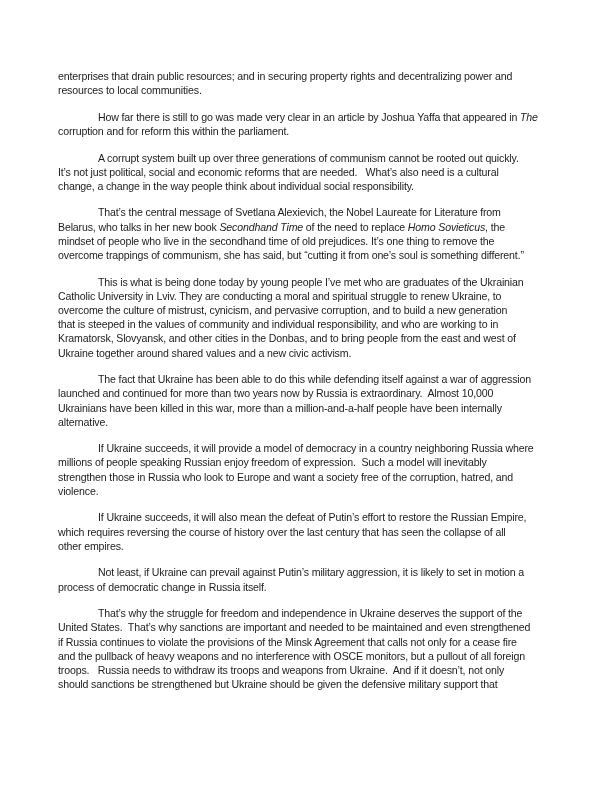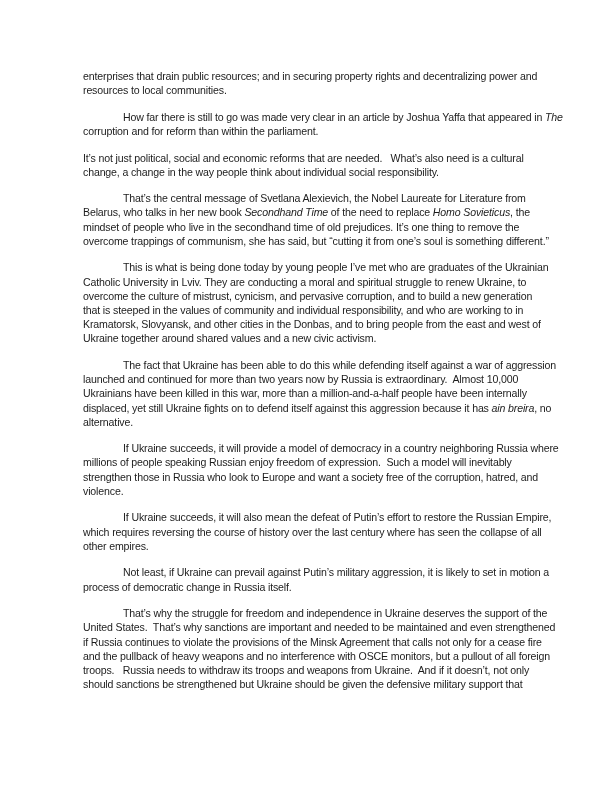--- a/index.html
+++ b/index.html
@@ -38,30 +38,31 @@
   }
   .doc em {
     font-style: italic;
     text-align: right;
   }
 </style>
 </head>
 <body>
 
 <div class="page" style="background: rgb(255, 255, 255);">
-  <div class="doc" style="color: rgb(28, 28, 28); margin-left: 25px;">
+  <div class="doc" style="color: rgb(28, 28, 28);">
       <div class="para">
         <div class="line"><span>enterprises that drain public resources; and in securing property rights and decentralizing power and</span></div>
         <div class="line"><span>resources to local communities.</span></div>
       </div>
       <div class="para">
         <div class="line indent"><span>How far there is still to go was made very clear in an article by Joshua Yaffa that appeared in </span><em>The</em></div>
-        <div class="line"><span>corruption and for reform than within the parliament.</span></div>
+        <div class="line"><span>corruption and for reform this within the parliament.</span></div>
       </div>
       <div class="para">
+        <div class="line indent"><span>A corrupt system built up over three generations of communism cannot be rooted out quickly.</span></div>
         <div class="line"><span>It’s not just political, social and economic reforms that are needed.   What’s also need is a cultural</span></div>
         <div class="line"><span>change, a change in the way people think about individual social responsibility.</span></div>
       </div>
       <div class="para">
         <div class="line indent"><span>That’s the central message of Svetlana Alexievich, the Nobel Laureate for Literature from</span></div>
         <div class="line"><span>Belarus, who talks in her new book </span><em>Secondhand Time</em><span> of the need to replace </span><em>Homo Sovieticus</em><span>, the</span></div>
         <div class="line"><span>mindset of people who live in the secondhand time of old prejudices. It’s one thing to remove the</span></div>
         <div class="line"><span>overcome trappings of communism, she has said, but “cutting it from one’s soul is something different.”</span></div>
       </div>
       <div class="para">
@@ -69,32 +70,31 @@
         <div class="line"><span>Catholic University in Lviv. They are conducting a moral and spiritual struggle to renew Ukraine, to</span></div>
         <div class="line"><span>overcome the culture of mistrust, cynicism, and pervasive corruption, and to build a new generation</span></div>
         <div class="line"><span>that is steeped in the values of community and individual responsibility, and who are working to in</span></div>
         <div class="line"><span>Kramatorsk, Slovyansk, and other cities in the Donbas, and to bring people from the east and west of</span></div>
         <div class="line"><span>Ukraine together around shared values and a new civic activism.</span></div>
       </div>
       <div class="para">
         <div class="line indent"><span>The fact that Ukraine has been able to do this while defending itself against a war of aggression</span></div>
         <div class="line"><span>launched and continued for more than two years now by Russia is extraordinary.  Almost 10,000</span></div>
         <div class="line"><span>Ukrainians have been killed in this war, more than a million-and-a-half people have been internally</span></div>
-        <div class="line"><span>displaced, yet still Ukraine fights on to defend itself against this aggression because it has </span><em>ain breira</em><span>, no</span></div>
         <div class="line"><span>alternative.</span></div>
       </div>
       <div class="para">
         <div class="line indent"><span>If Ukraine succeeds, it will provide a model of democracy in a country neighboring Russia where</span></div>
         <div class="line"><span>millions of people speaking Russian enjoy freedom of expression.  Such a model will inevitably</span></div>
         <div class="line"><span>strengthen those in Russia who look to Europe and want a society free of the corruption, hatred, and</span></div>
         <div class="line"><span>violence.</span></div>
       </div>
       <div class="para">
         <div class="line indent"><span>If Ukraine succeeds, it will also mean the defeat of Putin’s effort to restore the Russian Empire,</span></div>
-        <div class="line"><span>which requires reversing the course of history over the last century where has seen the collapse of all</span></div>
+        <div class="line"><span>which requires reversing the course of history over the last century that has seen the collapse of all</span></div>
         <div class="line"><span>other empires.</span></div>
       </div>
       <div class="para">
         <div class="line indent"><span>Not least, if Ukraine can prevail against Putin’s military aggression, it is likely to set in motion a</span></div>
         <div class="line"><span>process of democratic change in Russia itself.</span></div>
       </div>
       <div class="para">
         <div class="line indent"><span>That’s why the struggle for freedom and independence in Ukraine deserves the support of the</span></div>
         <div class="line"><span>United States.  That’s why sanctions are important and needed to be maintained and even strengthened</span></div>
         <div class="line"><span>if Russia continues to violate the provisions of the Minsk Agreement that calls not only for a cease fire</span></div>

